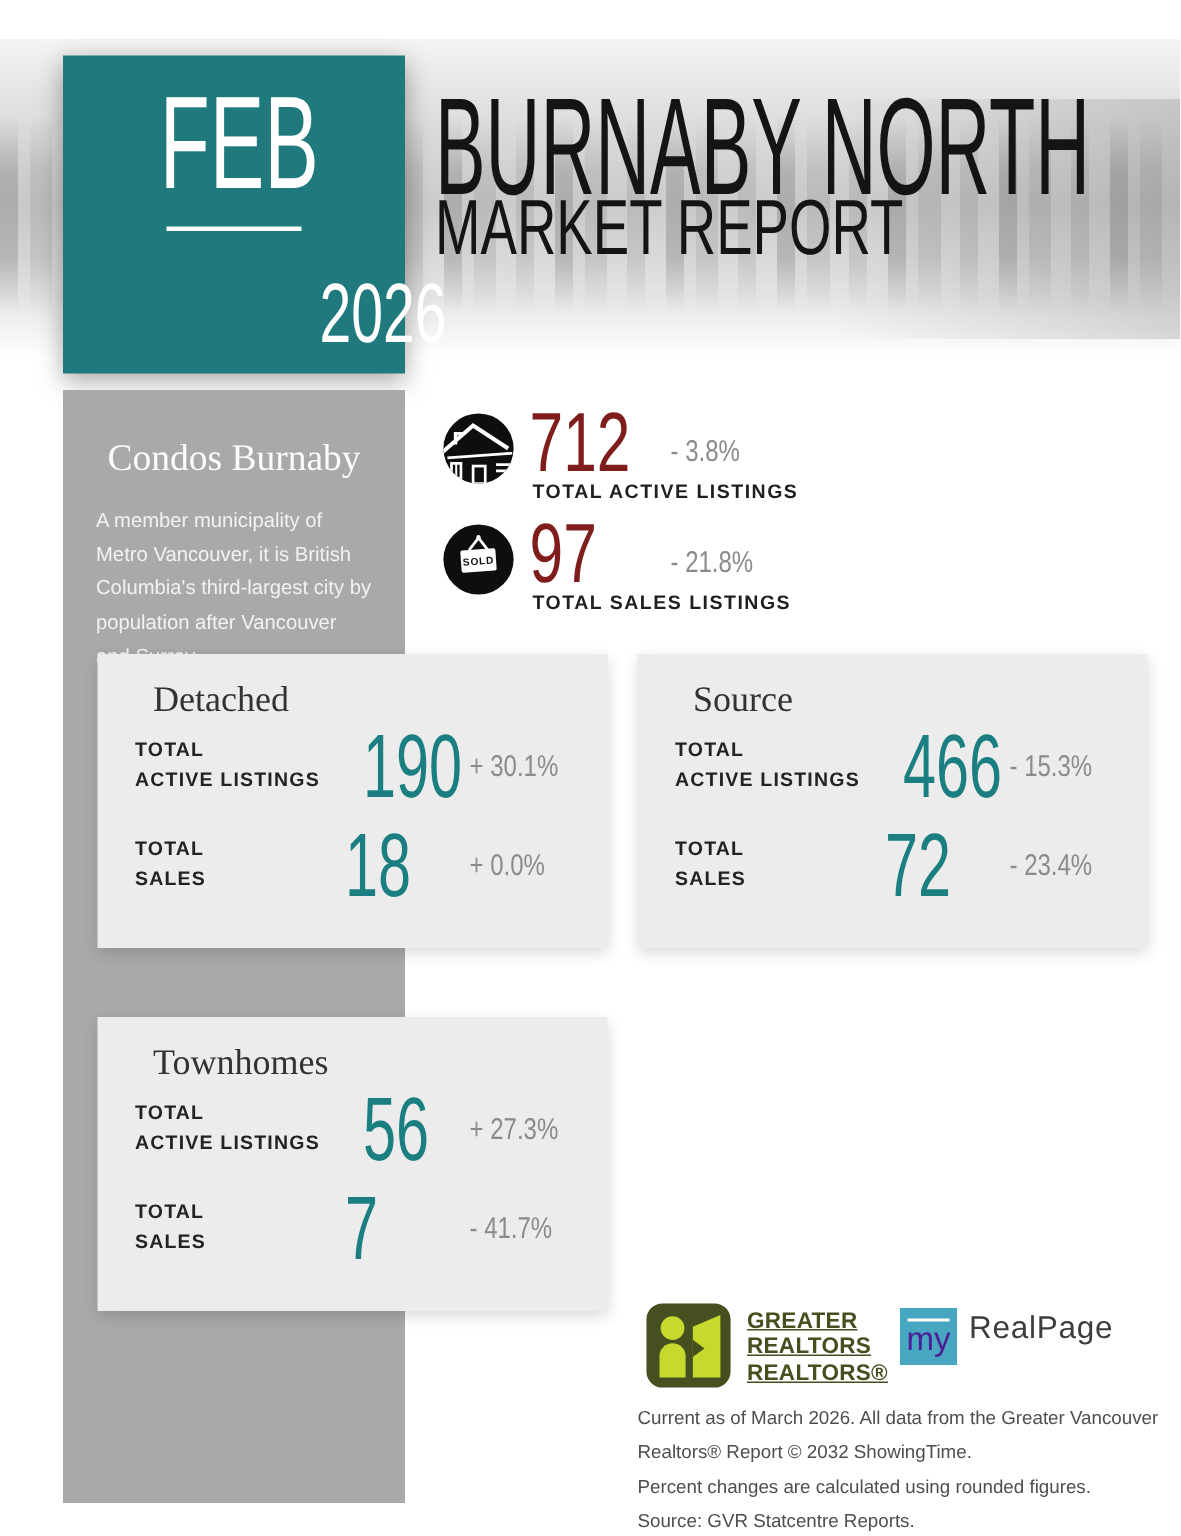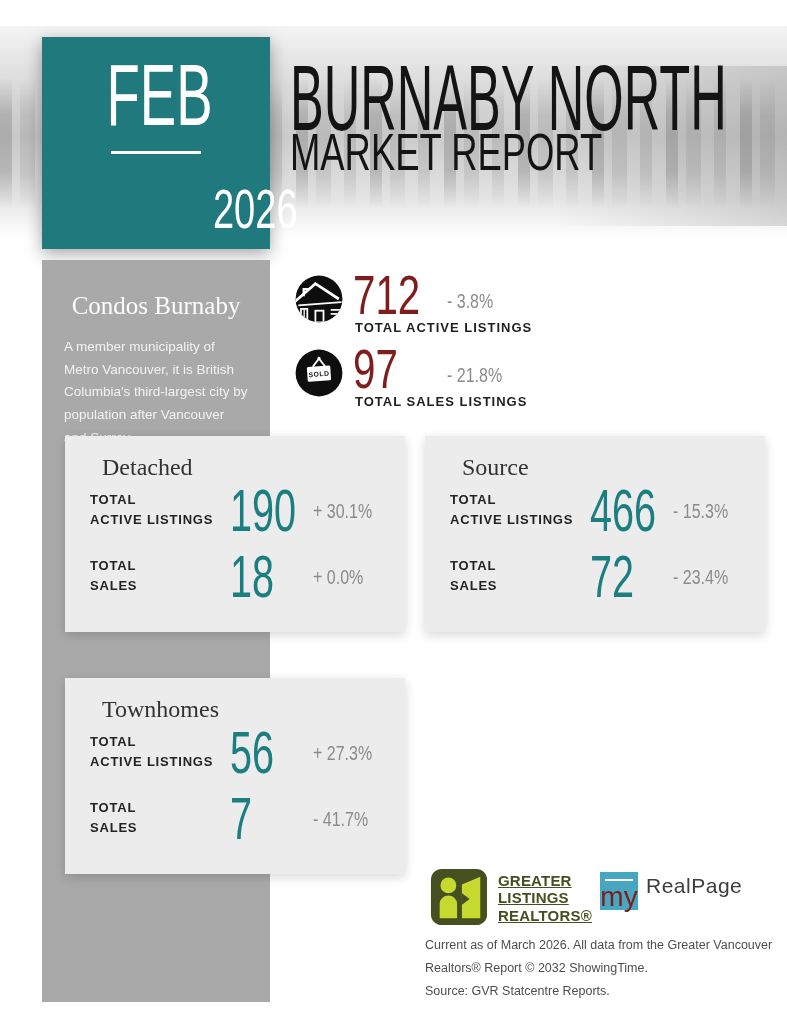--- a/index.html
+++ b/index.html
@@ -60,34 +60,34 @@
   
   .card{position:absolute;width:340px;height:196px;background:#ECECEC;
     box-shadow:0 3px 10px rgba(0,0,0,.16);}
   #card-0{left:65px;top:436px;} #card-1{left:425px;top:436px;} #card-2{left:65px;top:678px;}
   .card-title{position:absolute;left:25px;top:18px;font-family:"Liberation Serif",serif;
     font-weight:400;font-size:24px;color:#323232;margin-left:12px;}
   .card .label{position:absolute;left:25px;font-size:13px;font-weight:bold;
     letter-spacing:.8px;color:#232323;line-height:1.55;white-space:nowrap;}
   .card .label.r0{top:54px;} .card .label.r1{top:120px;}
   .card .value{position:absolute;left:165px;font-size:60px;color:#1B7F82;}
-  .card .value.r0{top:40px;} .card .value.r1{top:106px;text-align:center;}
+  .card .value.r0{top:40px;margin-left:12px;} .card .value.r1{top:106px;text-align:center;}
   .card .value .cond{transform:scaleX(.66);}
   .card .pct{position:absolute;left:248px;font-size:20px;color:#8b8b8b;}
   .card .pct.r0{top:64px;} .card .pct.r1{top:130px;}
   .card .pct .cond{transform:scaleX(.80);}
 
   
   .gvr-logo{position:absolute;left:430px;top:868px;}
   .gvr-text{position:absolute;left:498px;top:872px;color:#454F1F;font-weight:bold;
     font-size:15px;line-height:1.16;letter-spacing:.2px;text-decoration:underline;}
   .mrp-logo{position:absolute;left:600px;top:872px;width:38px;height:38px;background:#47A6C0;}
   .mrp-line{position:absolute;left:5px;top:7px;width:28px;height:2px;background:#fff;}
-  .mrp-my{position:absolute;left:0;top:8px;width:100%;text-align:center;color:#7f1d1d;
-    font-size:28px;line-height:1.2;}
+  .mrp-my{position:absolute;left:0;top:8px;width:100%;text-align:center;color:#4c1d95;
+    font-size:22px;line-height:1.2;}
   .mrp-name{position:absolute;left:646px;top:874px;font-size:21px;color:#3d3d3d;letter-spacing:.5px;}
   .disclaimer{position:absolute;left:425px;top:934px;font-size:12.5px;color:#4e4e4e;
     line-height:23px;}
 </style>
 </head>
 <body>
 
 <div class="page">
 
   <div class="city-band">
@@ -193,29 +193,30 @@
 
   <svg class="gvr-logo" width="58" height="58" viewBox="0 0 60 60">
     <rect x="1" y="1" width="58" height="58" rx="11" fill="#454F1F"></rect>
     <circle cx="19" cy="18" r="8.2" fill="#C6D92F"></circle>
     <path d="M10,52 L10,37 a9,8.5 0 0 1 18,0 L28,52 Z" fill="#C6D92F"></path>
     <polygon points="33,17 52,9 52,52 33,52" fill="#C6D92F"></polygon>
     <polygon points="33,26 41,32 33,38" fill="#454F1F"></polygon>
   </svg>
   <div class="gvr-text">
     <div>GREATER</div>
-    <div>LISTINGS</div>
+    <div>REALTORS</div>
     <div>REALTORS®</div>
   </div>
 
   <div class="mrp-logo">
     <div class="mrp-line"></div>
     <div class="mrp-my">my</div>
   </div>
   <div class="mrp-name">RealPage</div>
 
   <div class="disclaimer">
     <div>Current as of March 2026. All data from the Greater Vancouver</div>
     <div>Realtors® Report © 2032 ShowingTime.</div>
+    <div>Percent changes are calculated using rounded figures.</div>
     <div>Source: GVR Statcentre Reports.</div>
   </div>
 
 </div>
 
 </body></html>

